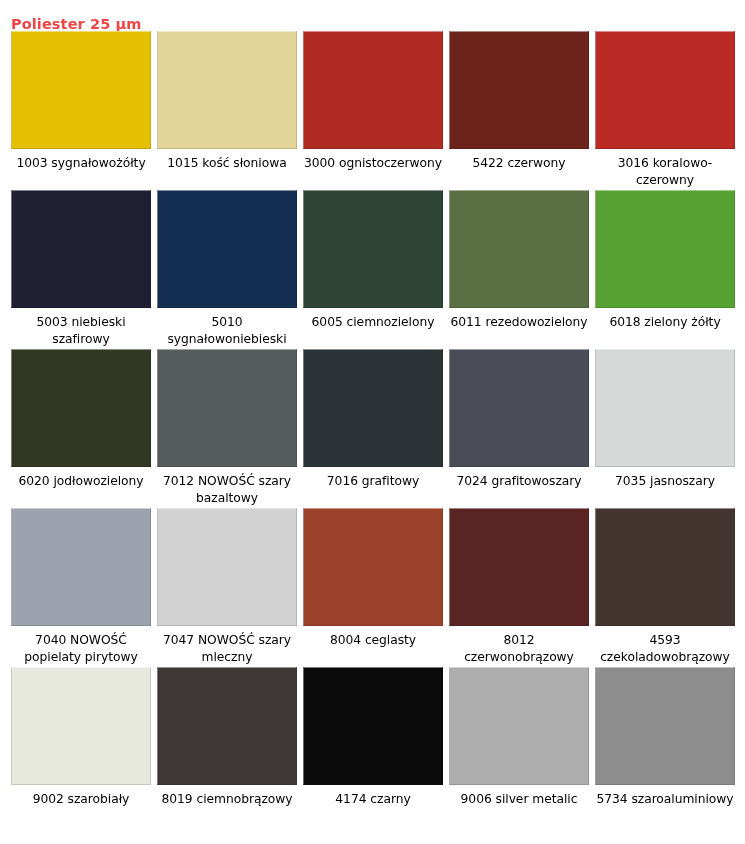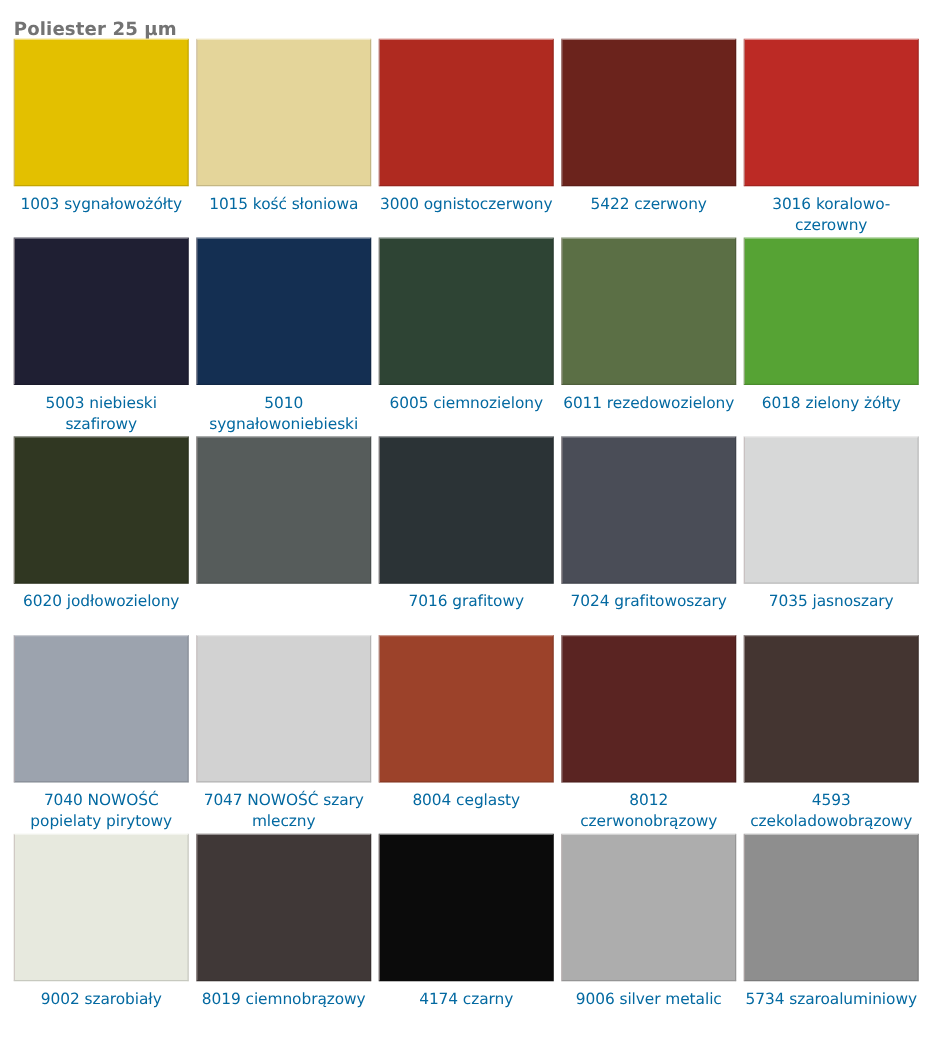--- a/index.html
+++ b/index.html
@@ -15,21 +15,21 @@
     overflow: hidden;
     position: relative;
   }
   #page-title {
     position: absolute;
     left: 11px;
     top: 6px;
     font-size: 14.5px;
     font-weight: bold;
     letter-spacing: 0.1px;
-    color: #737373;
+    color: #ef4444;
     white-space: nowrap;
   }
   #swatch-grid {
     position: absolute;
     left: 11px;
     top: 31px;
     width: 723px;
     display: grid;
     grid-template-columns: repeat(5, 140px);
     column-gap: 6px;
@@ -47,21 +47,21 @@
     border-top-color: rgba(255,255,255,0.45);
     border-left-color: rgba(190,175,175,0.55);
     display: block;
   }
   .swatch-label {
     width: 140px;
     margin-top: 6px;
     text-align: center;
     font-size: 12.3px;
     line-height: 17px;
-    color: #0369a1;
+    color: #000000;
     word-wrap: break-word;
     letter-spacing: -0.05px;
   }
 </style>
 </head>
 <body>
 
 <h1 id="page-title">Poliester 25 µm</h1>
 
 <div id="swatch-grid">
@@ -104,20 +104,21 @@
     <div class="swatch-cell">
       <div class="swatch-chip" style="background-color: rgb(86, 163, 52);"></div>
       <div class="swatch-label">6018 zielony żółty</div>
     </div>
     <div class="swatch-cell">
       <div class="swatch-chip" style="background-color: rgb(48, 55, 34);"></div>
       <div class="swatch-label">6020 jodłowozielony</div>
     </div>
     <div class="swatch-cell">
       <div class="swatch-chip" style="background-color: rgb(86, 92, 91);"></div>
+      <div class="swatch-label">7012 NOWOŚĆ szary bazaltowy</div>
     </div>
     <div class="swatch-cell">
       <div class="swatch-chip" style="background-color: rgb(43, 51, 54);"></div>
       <div class="swatch-label">7016 grafitowy</div>
     </div>
     <div class="swatch-cell">
       <div class="swatch-chip" style="background-color: rgb(74, 77, 87);"></div>
       <div class="swatch-label">7024 grafitowoszary</div>
     </div>
     <div class="swatch-cell">

